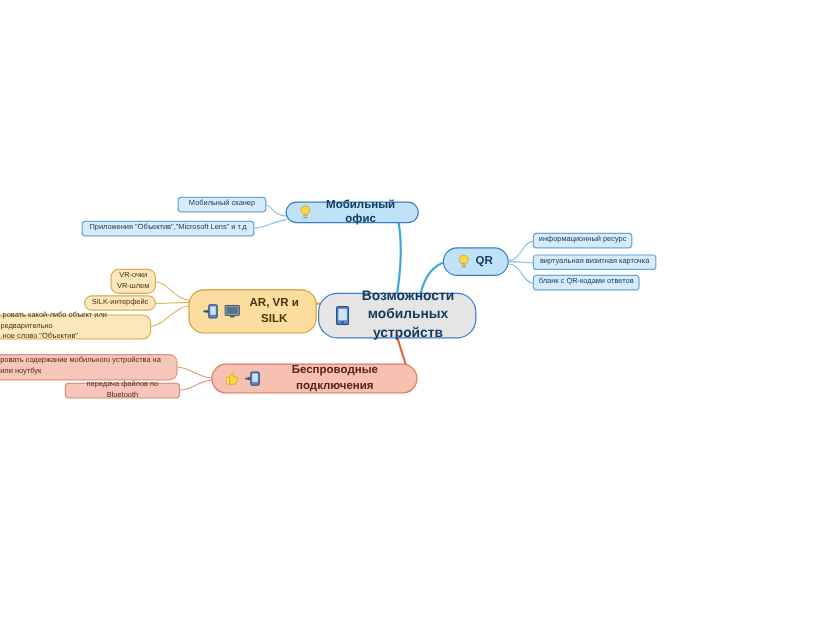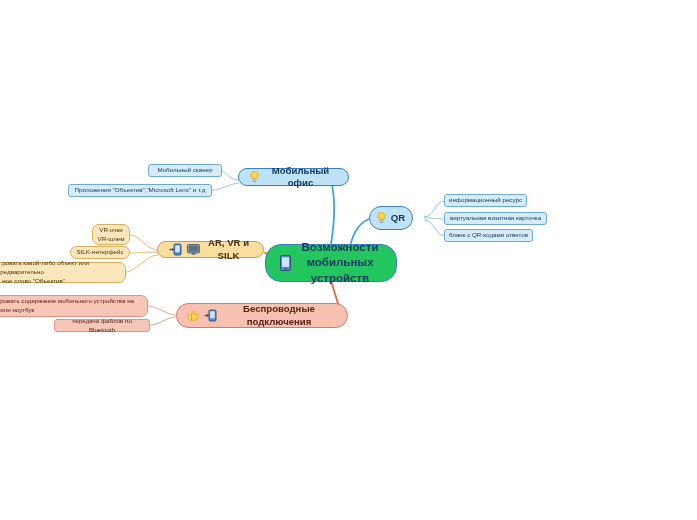--- a/index.html
+++ b/index.html
@@ -33,21 +33,21 @@
     display: flex;
     align-items: center;
     justify-content: center;
     text-align: center;
     white-space: pre-line;
   }
 
   
   .central {
     border: 1.6px solid #3a7fc4;
-    background: #22c55e;
+    background: #e5e5e5;
     border-radius: 16px;
     color: #123a5e;
     font-size: 11.5px;
     font-weight: bold;
     line-height: 1.35;
     gap: 7px;
     padding: 0 14px;
   }
 
   
@@ -163,21 +163,21 @@
   </div>
 
   <div class="node leaf leaf-blue" style="left:148px; top:164px; width:74px; height:13px;">
     <span>Мобильный сканер</span>
   </div>
 
   <div class="node leaf leaf-blue" style="left:68px; top:184px; width:144px; height:13px;">
     <span>Приложения "Объектив","Microsoft Lens" и т.д</span>
   </div>
 
-  <div class="node main-topic topic-blue" style="left:369px; top:206px; width:44px; height:24px;">
+  <div class="node main-topic topic-blue" style="left:369px; top:206px; width:55px; height:24px;">
     <span class="icon">
       <svg width="9" height="12" viewBox="0 0 9 12">
         <path d="M4.5 0.6 C2.2 0.6 0.8 2.2 0.8 4.1 C0.8 5.6 1.9 6.6 2.5 7.6 L6.5 7.6 C7.1 6.6 8.2 5.6 8.2 4.1 C8.2 2.2 6.8 0.6 4.5 0.6 Z" fill="#ffd34d" stroke="#d9a400" stroke-width="0.7"></path>
         <rect x="2.6" y="8.2" width="3.8" height="1.1" fill="#b0b0b0"></rect>
         <rect x="2.9" y="9.8" width="3.2" height="1.1" fill="#9a9a9a"></rect>
       </svg>
     </span>
     <span>QR</span>
   </div>
 
@@ -186,21 +186,21 @@
   </div>
 
   <div class="node leaf leaf-blue" style="left:444px; top:212px; width:103px; height:13px;">
     <span>виртуальная визитная карточка</span>
   </div>
 
   <div class="node leaf leaf-blue" style="left:444px; top:229px; width:89px; height:13px;">
     <span>бланк с QR-кодами ответов</span>
   </div>
 
-  <div class="node main-topic topic-orange" style="left:157px; top:241px; width:107px; height:17px;">
+  <div class="node main-topic topic-orange" style="left:157px; top:241px; width:107px; height:37px;">
     <span class="icon">
       <svg width="13" height="13" viewBox="0 0 13 13">
         <rect x="5" y="1" width="7" height="11" rx="1.2" fill="#5b87c7" stroke="#2d4f7d" stroke-width="0.9"></rect>
         <rect x="6.2" y="2.3" width="4.6" height="7" fill="#cfe3f7"></rect>
         <path d="M0.5 6.5 L4.6 6.5" stroke="#2d4f7d" stroke-width="1.3"></path>
         <path d="M3.1 4.8 L4.9 6.5 L3.1 8.2 Z" fill="#2d4f7d"></path>
       </svg>
     </span>
     <span class="icon">
       <svg width="13" height="11" viewBox="0 0 13 11">

